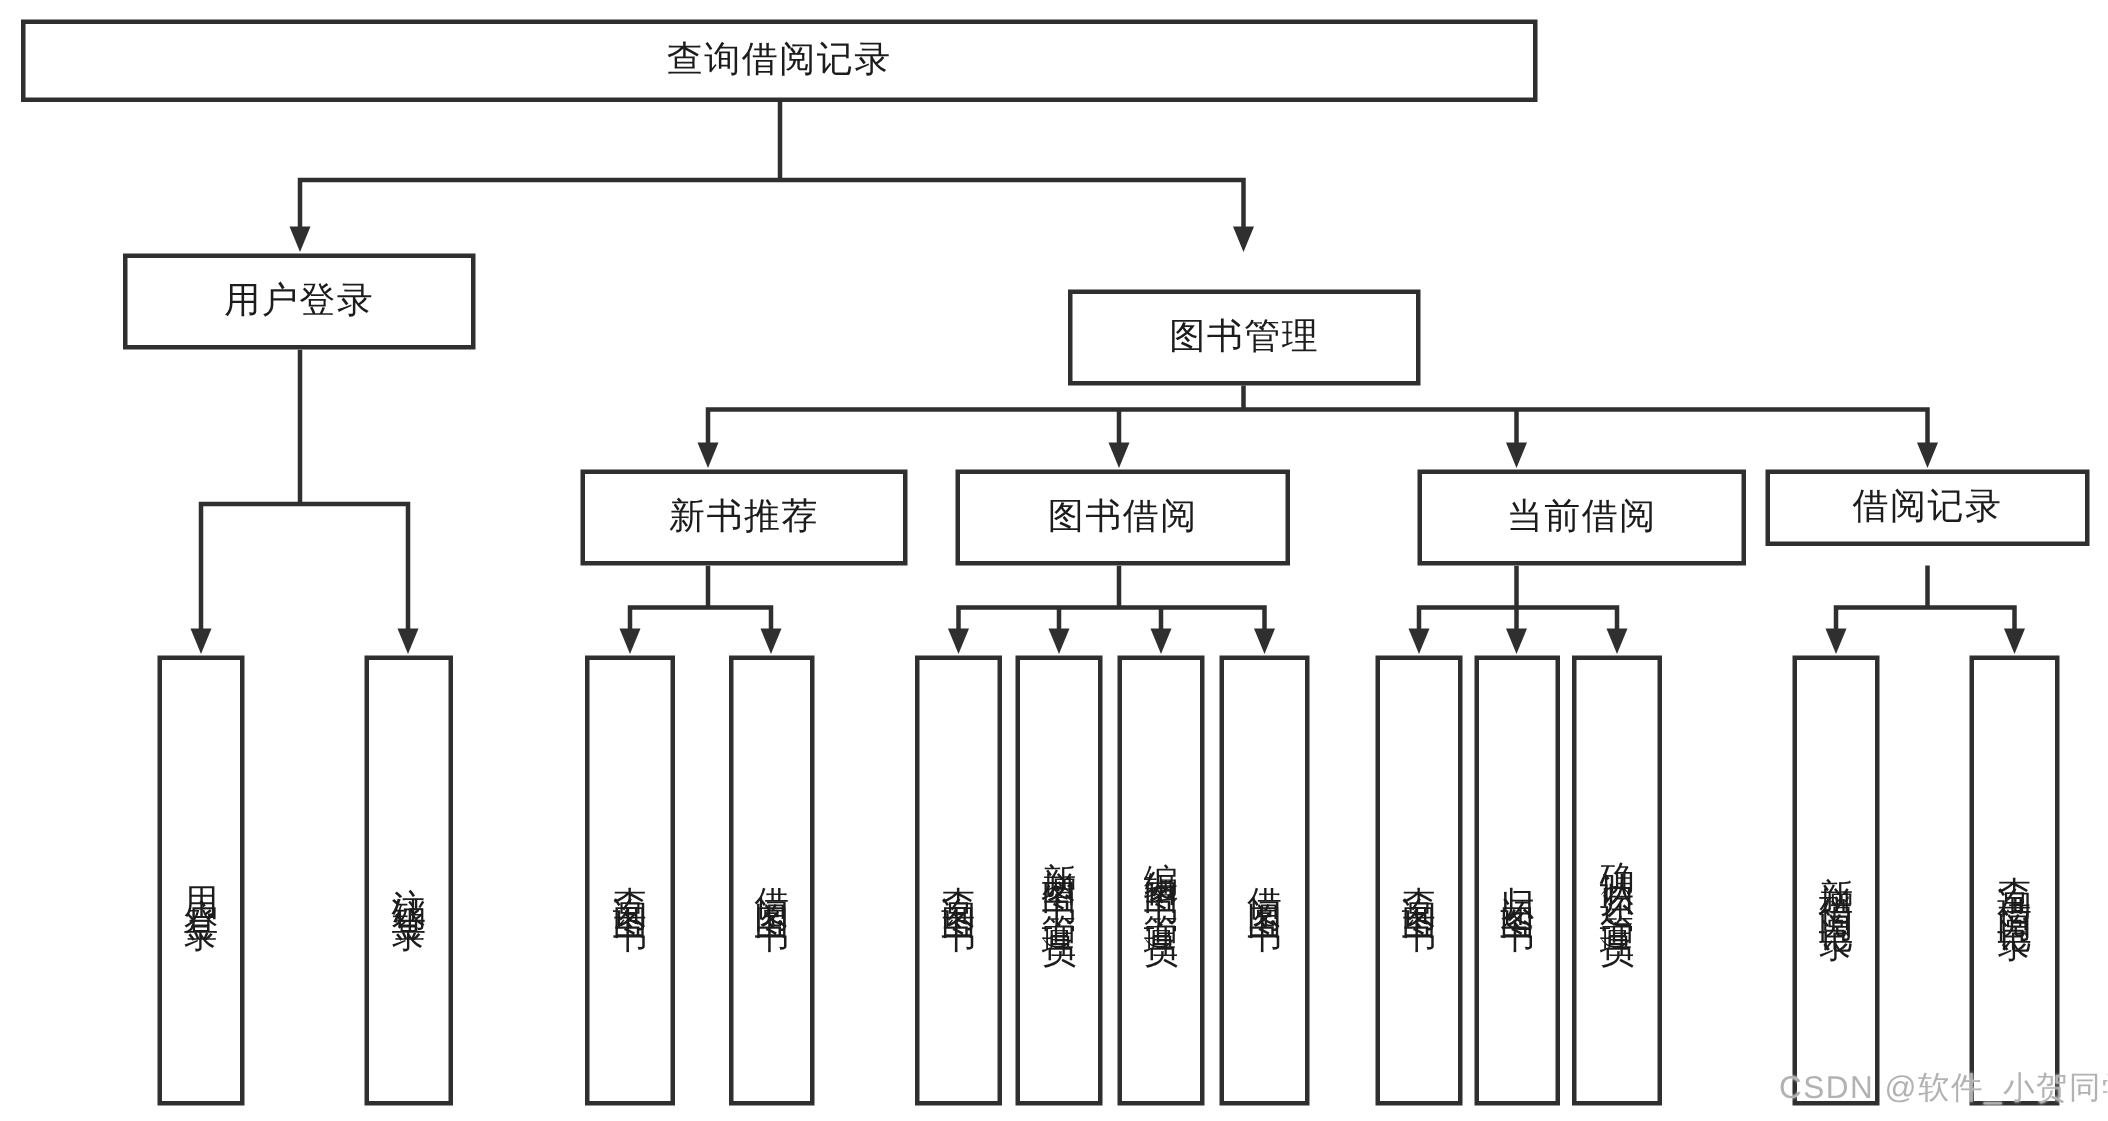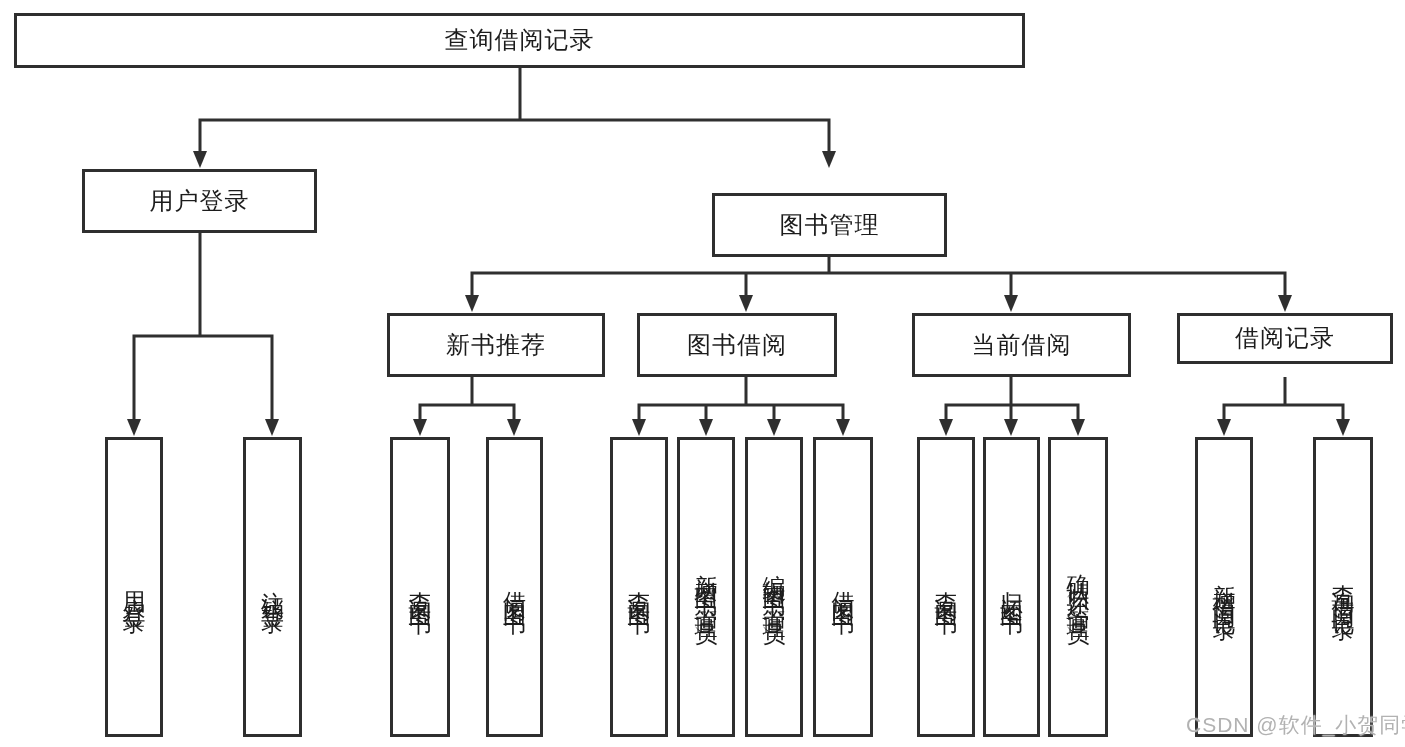--- a/index.html
+++ b/index.html
@@ -103,22 +103,22 @@
     <polygon fill="#2f2f2f" points="1217,419 1231,419 1224,436"></polygon>
     <polygon fill="#2f2f2f" points="1336,419 1350,419 1343,436"></polygon>
   </svg>
 
   <div class="box" style="left:14px; top:13px; width:1011px; height:55px;">查询借阅记录</div>
 
   <div class="box" style="left:82px; top:169px; width:235px; height:64px;">用户登录</div>
   <div class="box" style="left:712px; top:169px; width:235px; height:64px;margin-top:24px;">图书管理</div>
 
   <div class="box" style="left:363px; top:313px; width:218px; height:64px;margin-left:24px;">新书推荐</div>
-  <div class="box" style="left:637px; top:313px; width:200px; height:64px;">图书借阅</div>
-  <div class="box" style="left:912px; top:313px; width:219px; height:64px;">当前借阅</div>
+  <div class="box" style="left:637px; top:313px; width:223px; height:64px;">图书借阅</div>
+  <div class="box" style="left:945px; top:313px; width:219px; height:64px;">当前借阅</div>
   <div class="box" style="left:1177px; top:313px; width:216px; height:51px;">借阅记录</div>
 
   <div class="box vbox" style="left:105px; top:437px; width:58px; height:300px;">用户登录</div>
   <div class="box vbox" style="left:243px; top:437px; width:59px; height:300px;">注销登录</div>
 
   <div class="box vbox" style="left:390px; top:437px; width:60px; height:300px;">查询图书</div>
   <div class="box vbox" style="left:486px; top:437px; width:57px; height:300px;">借阅图书</div>
 
   <div class="box vbox" style="left:610px; top:437px; width:58px; height:300px;">查询图书</div>
   <div class="box vbox" style="left:677px; top:437px; width:58px; height:300px;">新增图书（管理员）</div>

